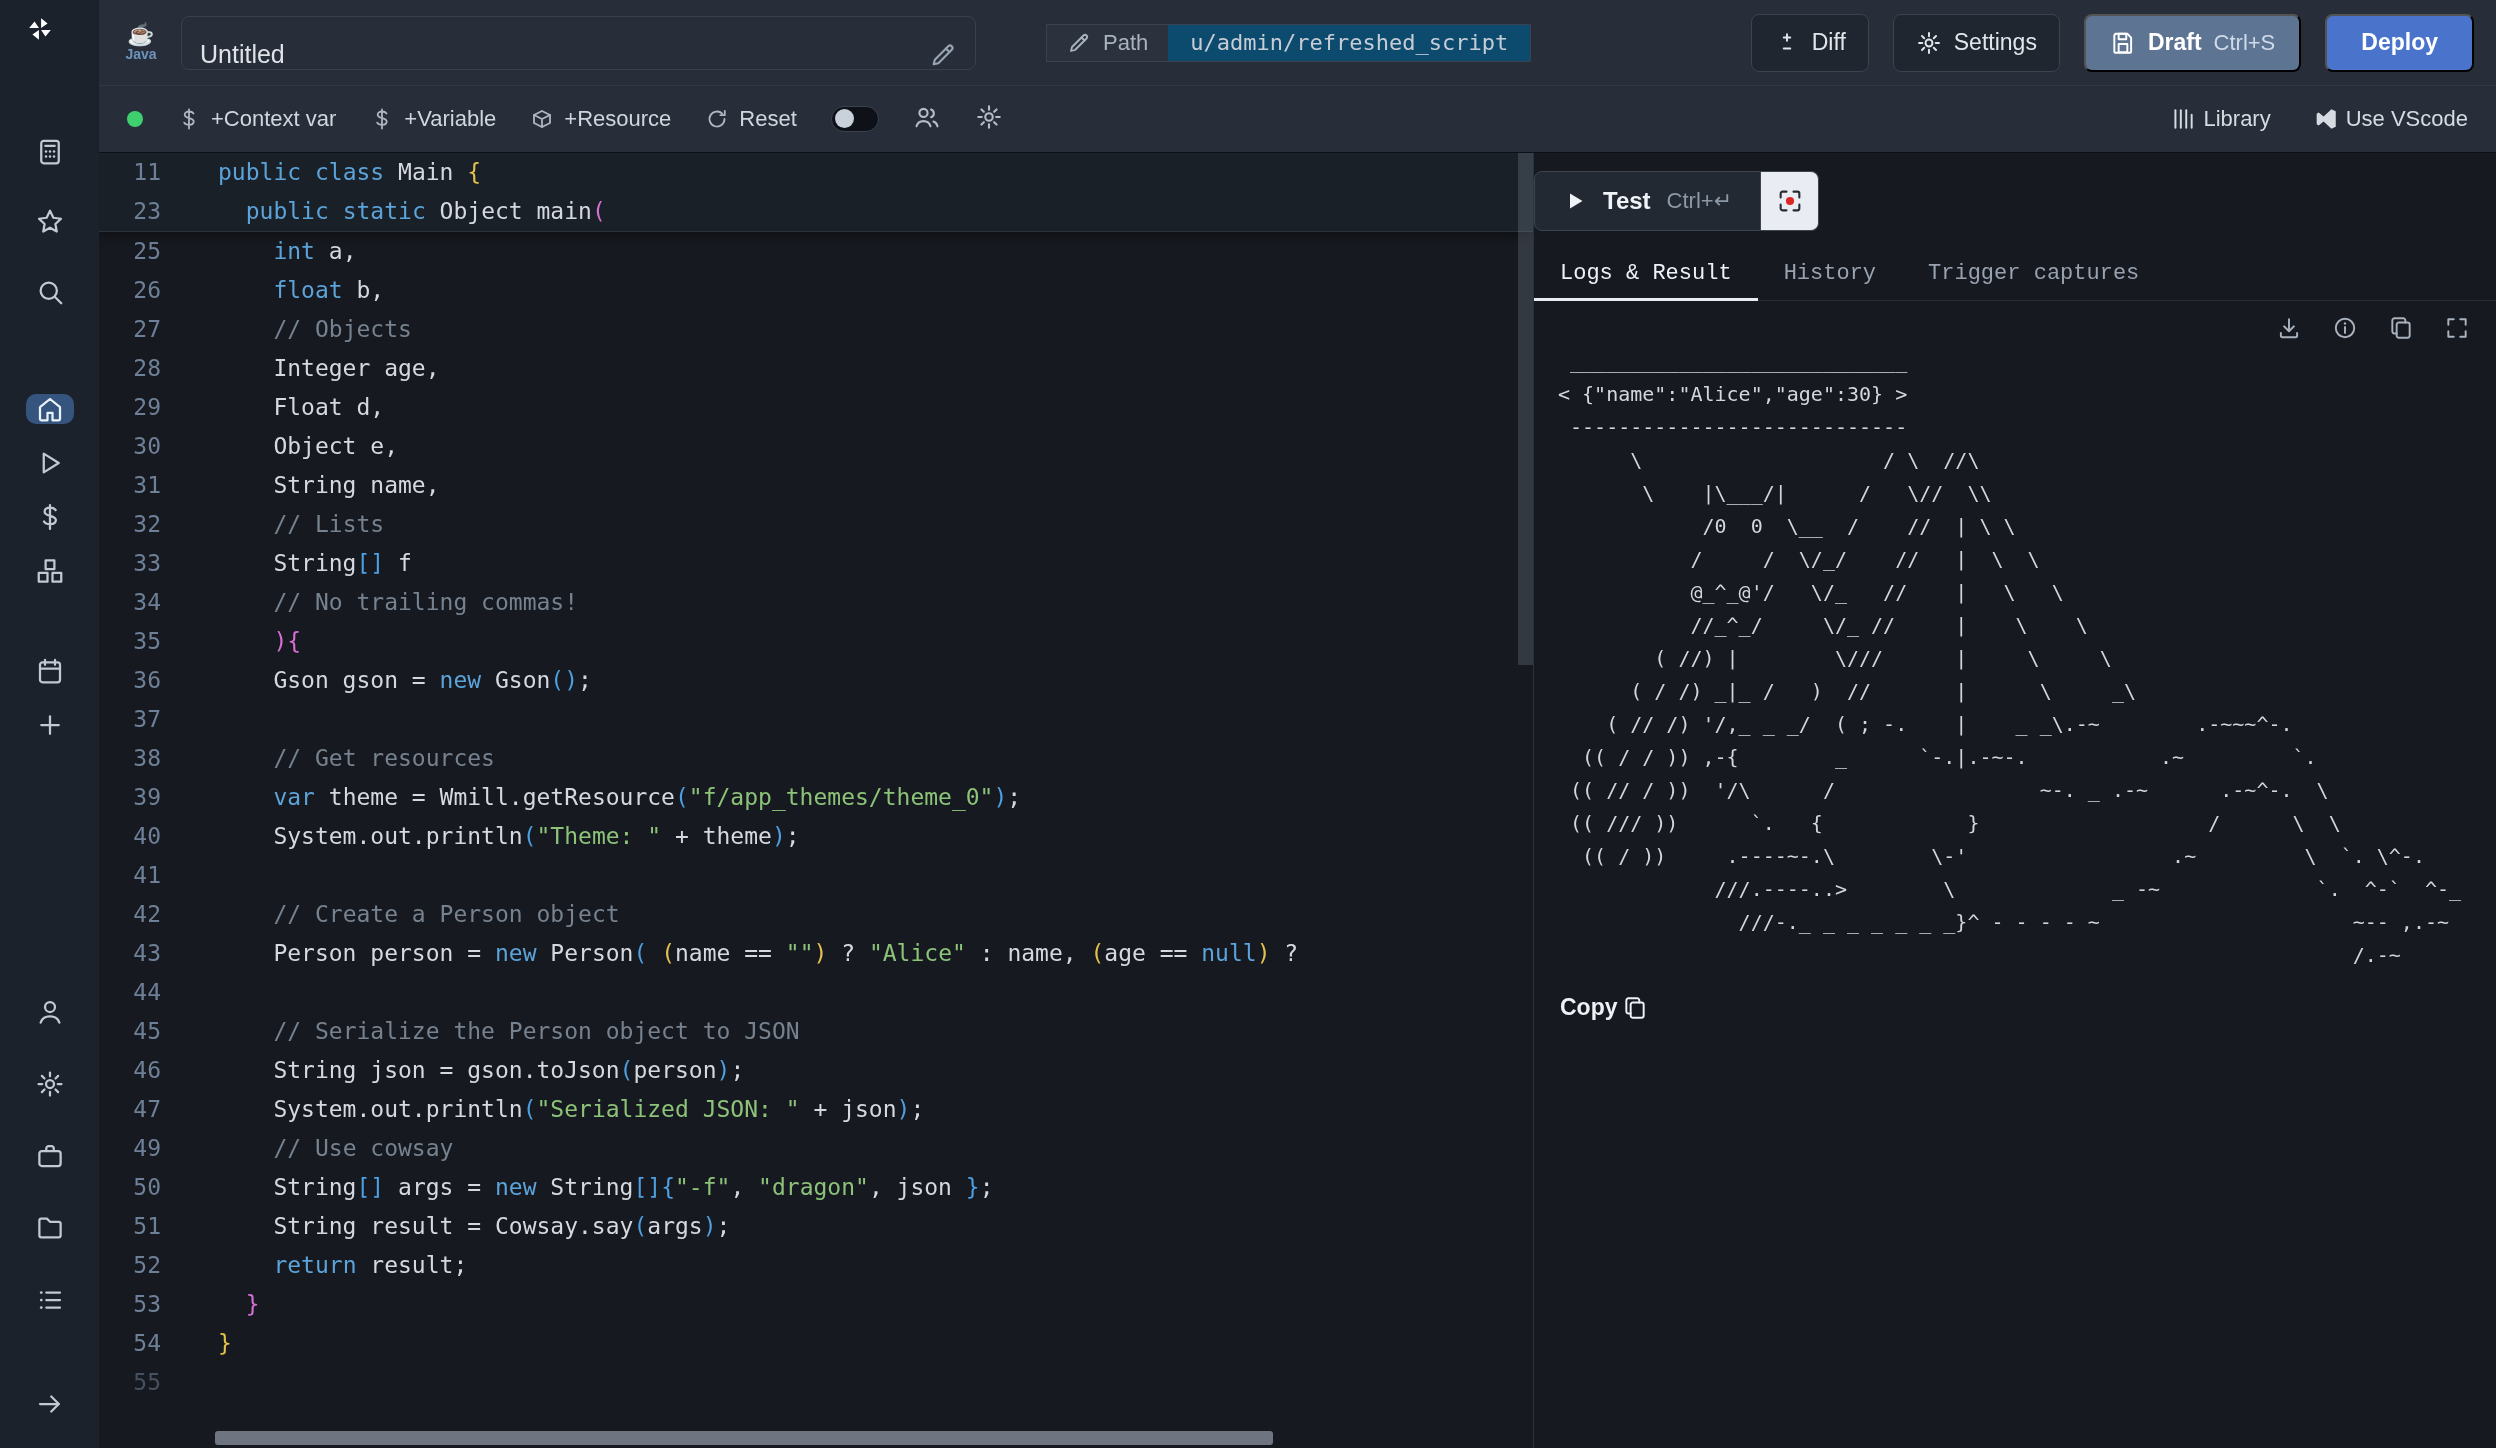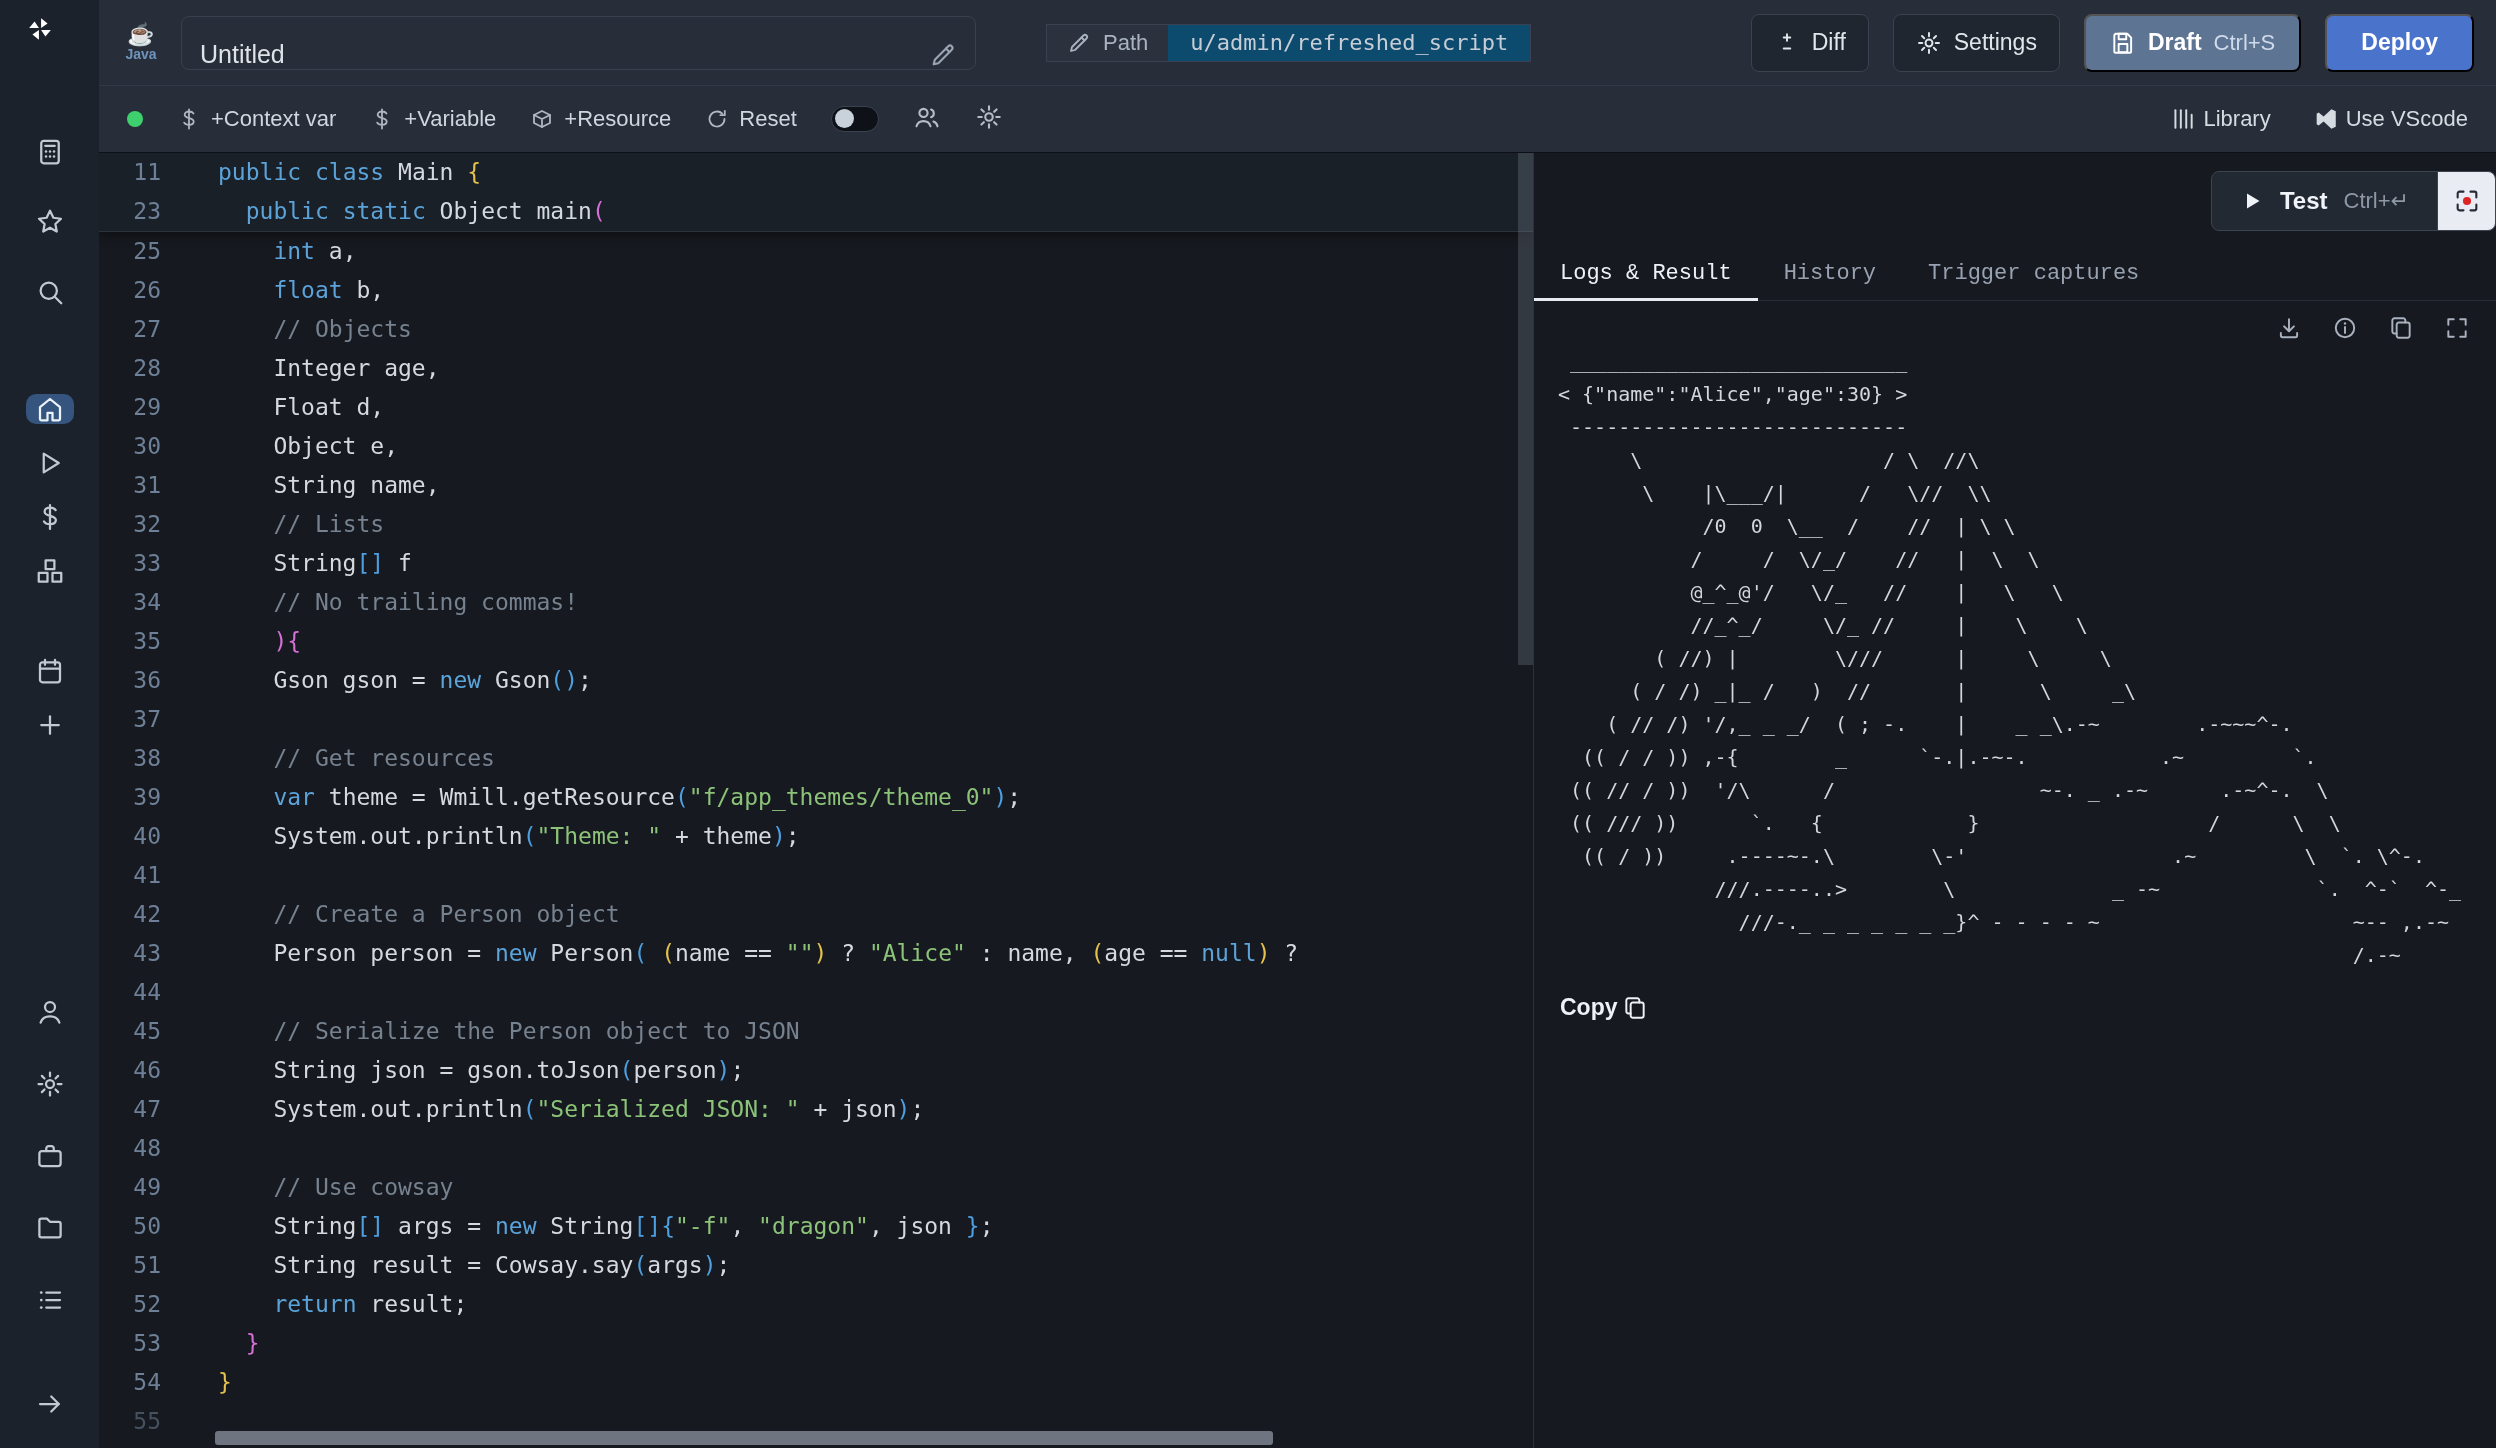--- a/index.html
+++ b/index.html
@@ -93,21 +93,21 @@
   .t-b2 { color:var(--bracket2); }
   .t-b3 { color:var(--bracket3); }
   .vscroll { position:absolute; top:0; right:0; width:15px; height:512px;
     background:rgba(130,140,155,0.28); z-index:3; }
   .hscroll { position:absolute; bottom:3px; left:116px; width:1058px; height:14px;
     background:#6e7580; border-radius:3px; z-index:3; }
 
   
   .panel { width:963px; flex:0 0 963px; border-left:1px solid #2b323d;
     display:flex; flex-direction:column; background:#16191f; min-height:0; }
-  .test-row { display:flex; justify-content:flex-end; margin-top:18px; flex:0 0 auto; }
+  .test-row { display:flex; justify-content:flex-start; margin-top:18px; flex:0 0 auto; }
   .test-btn { height:60px; display:flex; align-items:center; gap:16px; padding:0 28px;
     background:#232932; border:1px solid #3c4450; border-radius:8px 0 0 8px;
     cursor:pointer; }
   .test-btn .icon { width:24px; height:24px; color:#f0f3f7; }
   .test-label { font-size:24px; font-weight:600; color:#f0f3f7; }
   .test-shortcut { font-size:22px; color:#8d98a7; }
   .capture-btn { width:58px; height:60px; background:#e9edf3; border:1px solid #3c4450;
     border-left:none; border-radius:0 8px 8px 0; display:flex; align-items:center;
     justify-content:center; color:#252b36; cursor:pointer; }
   .capture-btn .icon { width:28px; height:28px; }
@@ -441,21 +441,20 @@
             <div class="row"><span class="ln">38</span><span class="code"><span class="t-pl">    </span><span class="t-cm">// Get resources</span></span></div>
             <div class="row"><span class="ln">39</span><span class="code"><span class="t-pl">    </span><span class="t-kw">var</span><span class="t-pl"> theme = Wmill.getResource</span><span class="t-b3">(</span><span class="t-st">"f/app_themes/theme_0"</span><span class="t-b3">)</span><span class="t-pl">;</span></span></div>
             <div class="row"><span class="ln">40</span><span class="code"><span class="t-pl">    System.out.println</span><span class="t-b3">(</span><span class="t-st">"Theme: "</span><span class="t-pl"> + theme</span><span class="t-b3">)</span><span class="t-pl">;</span></span></div>
             <div class="row"><span class="ln">41</span><span class="code"></span></div>
             <div class="row"><span class="ln">42</span><span class="code"><span class="t-pl">    </span><span class="t-cm">// Create a Person object</span></span></div>
             <div class="row"><span class="ln">43</span><span class="code"><span class="t-pl">    Person person = </span><span class="t-kw">new</span><span class="t-pl"> Person</span><span class="t-b3">(</span><span class="t-pl"> </span><span class="t-b1">(</span><span class="t-pl">name == </span><span class="t-st">""</span><span class="t-b1">)</span><span class="t-pl"> ? </span><span class="t-st">"Alice"</span><span class="t-pl"> : name, </span><span class="t-b1">(</span><span class="t-pl">age == </span><span class="t-kw">null</span><span class="t-b1">)</span><span class="t-pl"> ?</span></span></div>
             <div class="row"><span class="ln">44</span><span class="code"></span></div>
             <div class="row"><span class="ln">45</span><span class="code"><span class="t-pl">    </span><span class="t-cm">// Serialize the Person object to JSON</span></span></div>
             <div class="row"><span class="ln">46</span><span class="code"><span class="t-pl">    String json = gson.toJson</span><span class="t-b3">(</span><span class="t-pl">person</span><span class="t-b3">)</span><span class="t-pl">;</span></span></div>
             <div class="row"><span class="ln">47</span><span class="code"><span class="t-pl">    System.out.println</span><span class="t-b3">(</span><span class="t-st">"Serialized JSON: "</span><span class="t-pl"> + json</span><span class="t-b3">)</span><span class="t-pl">;</span></span></div>
-            <div class="row"><span class="ln">48</span><span class="code"></span></div>
             <div class="row"><span class="ln">49</span><span class="code"><span class="t-pl">    </span><span class="t-cm">// Use cowsay</span></span></div>
             <div class="row"><span class="ln">50</span><span class="code"><span class="t-pl">    String</span><span class="t-b3">[]</span><span class="t-pl"> args = </span><span class="t-kw">new</span><span class="t-pl"> String</span><span class="t-b3">[]{</span><span class="t-st">"-f"</span><span class="t-pl">, </span><span class="t-st">"dragon"</span><span class="t-pl">, json </span><span class="t-b3">}</span><span class="t-pl">;</span></span></div>
             <div class="row"><span class="ln">51</span><span class="code"><span class="t-pl">    String result = Cowsay.say</span><span class="t-b3">(</span><span class="t-pl">args</span><span class="t-b3">)</span><span class="t-pl">;</span></span></div>
             <div class="row"><span class="ln">52</span><span class="code"><span class="t-pl">    </span><span class="t-kw">return</span><span class="t-pl"> result;</span></span></div>
             <div class="row"><span class="ln">53</span><span class="code"><span class="t-pl">  </span><span class="t-b2">}</span></span></div>
             <div class="row"><span class="ln">54</span><span class="code"><span class="t-b1">}</span></span></div>
             <div class="row"><span class="ln dim">55</span><span class="code"></span></div>
           </div>
         <div class="vscroll"></div>
         <div class="hscroll"></div>

